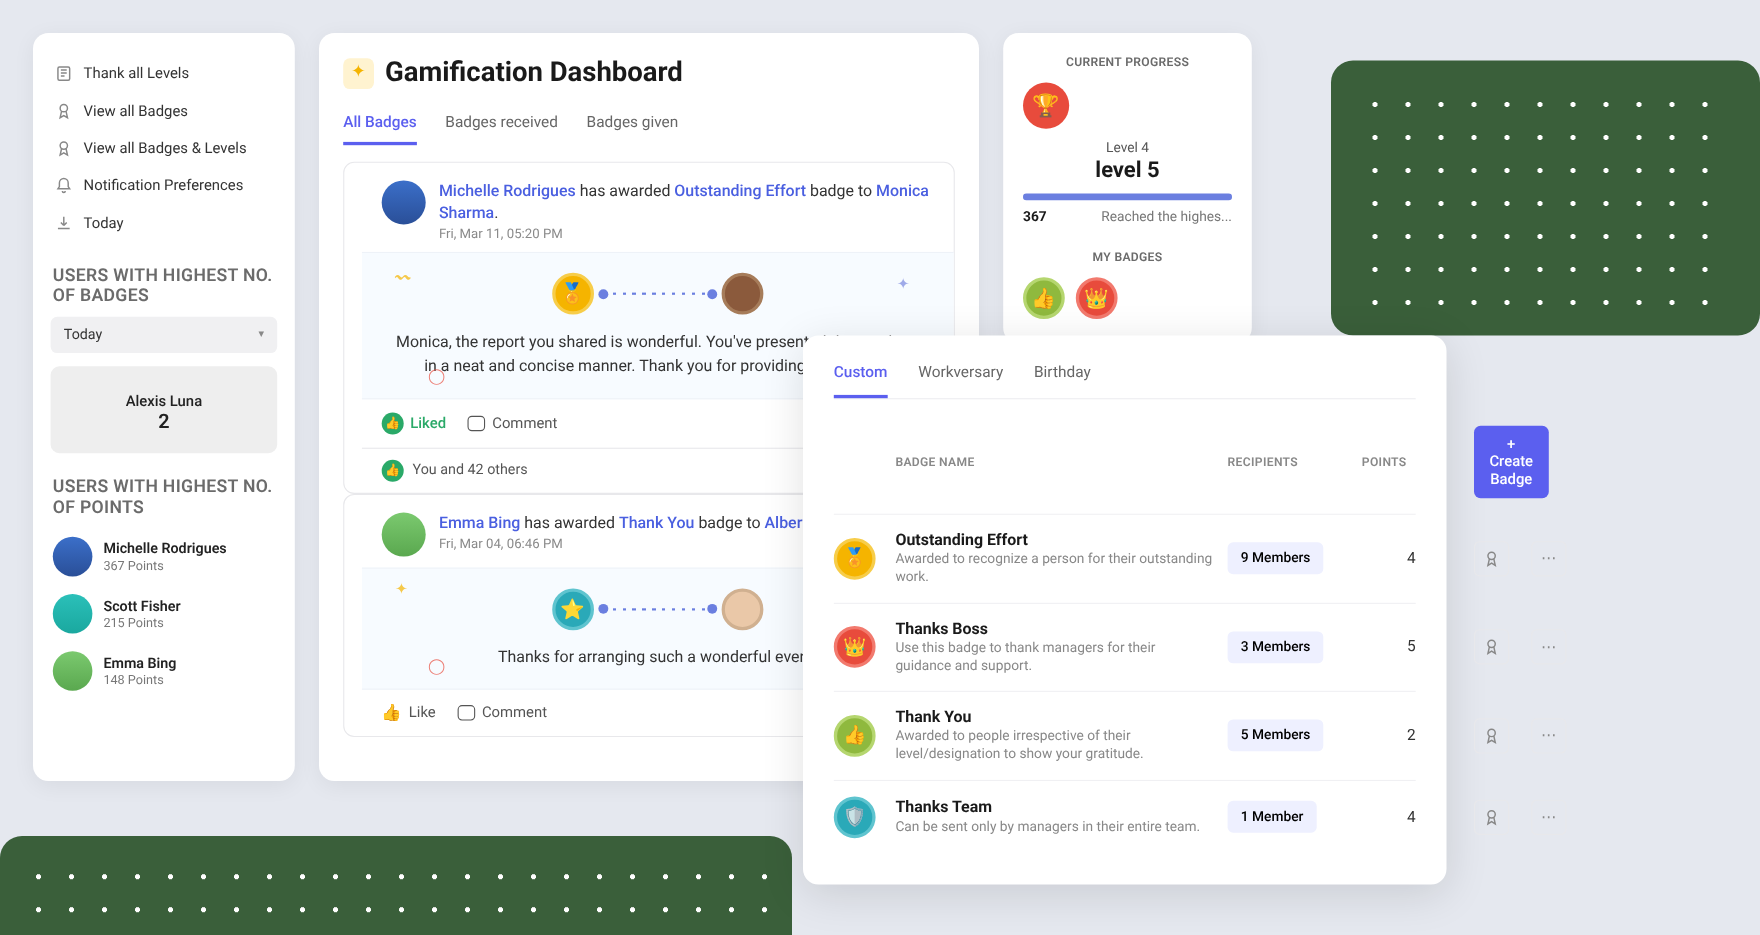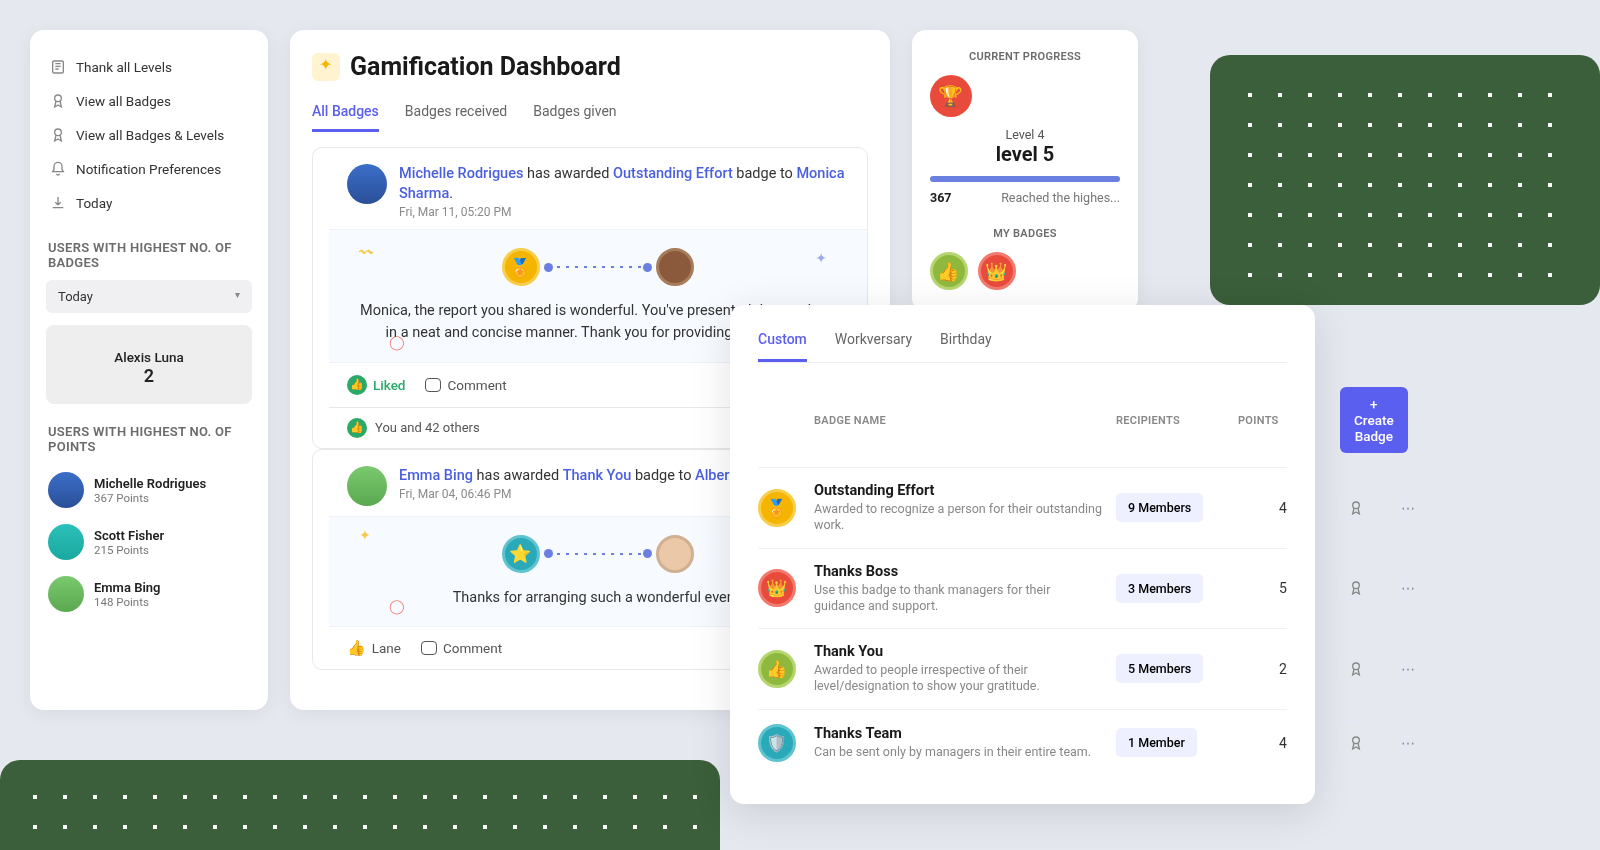--- a/index.html
+++ b/index.html
@@ -10,21 +10,21 @@
   background-image: radial-gradient(#fff 2.5px, transparent 2.5px);
   background-size: 30px 30px; }
 .dots-bl { position: absolute; bottom: 0; left: 0; width: 720px; height: 90px; background: #3a5f3a; border-radius: 20px 20px 0 0; }
 .dots-bl::after { content: ""; position: absolute; top: 22px; left: 20px; width: 680px; height: 50px;
   background-image: radial-gradient(#fff 2.5px, transparent 2.5px);
   background-size: 30px 30px; }
 
 .sidebar { position: absolute; top: 30px; left: 30px; width: 238px; height: 680px; background: #fff; border-radius: 14px; padding: 20px 16px; box-shadow: 0 4px 20px rgba(0,0,0,.06); }
 .side-item { display: flex; align-items: center; gap: 10px; padding: 9px 4px; font-size: 13.5px; color: #333; cursor: pointer; }
 .side-icon { width: 16px; height: 16px; color: #888; display: flex; align-items: center; justify-content: center; }
-.side-section-title { font-size: 13px; font-weight: 600; color: #6b6b6b; letter-spacing: .3px; margin: 20px 0 10px 2px; }
+.side-section-title { font-size: 16px; font-weight: 600; color: #6b6b6b; letter-spacing: .3px; margin: 20px 0 10px 2px; }
 .dropdown { background: #f0f0f2; border-radius: 6px; padding: 9px 12px; font-size: 13px; color: #333; display: flex; justify-content: space-between; align-items: flex-start; cursor: pointer; }
 .top-user-card { background: #eeeeee; border-radius: 8px; margin-top: 12px; padding: 18px 10px; text-align: center; }
 .avatar-lg { width: 56px; height: 56px; border-radius: 50%; }
 .teal-av { background: linear-gradient(#2bc0b9,#1aa89f); }
 .blue-av { background: linear-gradient(#3b6fc9,#2a4f98); }
 .green-av { background: linear-gradient(#7bc96f,#5aa84f); }
 .top-user-name { font-size: 13.5px; color: #222; margin-top: 6px; font-weight: 500;}
 .top-user-count { font-size: 18px; font-weight: 600; color: #222; }
 .user-row { display: flex; align-items: center; gap: 10px; padding: 8px 2px; }
 .user-row-av { width: 36px; height: 36px; border-radius: 50%; }
@@ -249,21 +249,21 @@
       <div class="celebrate-row">
         <span class="badge-circle teal-bg">⭐</span>
         <span class="dots-line"></span>
         <span class="badge-circle" style="background:#eac8a8;border:3px solid #d0b090;"></span>
       </div>
       <div class="celebrate-msg">Thanks for arranging such a wonderful event!</div>
     </div>
     <div class="feed-actions">
       <div class="feed-action">
         <span class="like-icon">👍</span>
-        <span>Lane</span>
+        <span>Like</span>
       </div>
       <div class="feed-action">
         <span class="comment-icon"></span>
         <span>Comment</span>
       </div>
     </div>
   </div>
 </div>
 
 <div class="progress-card">

